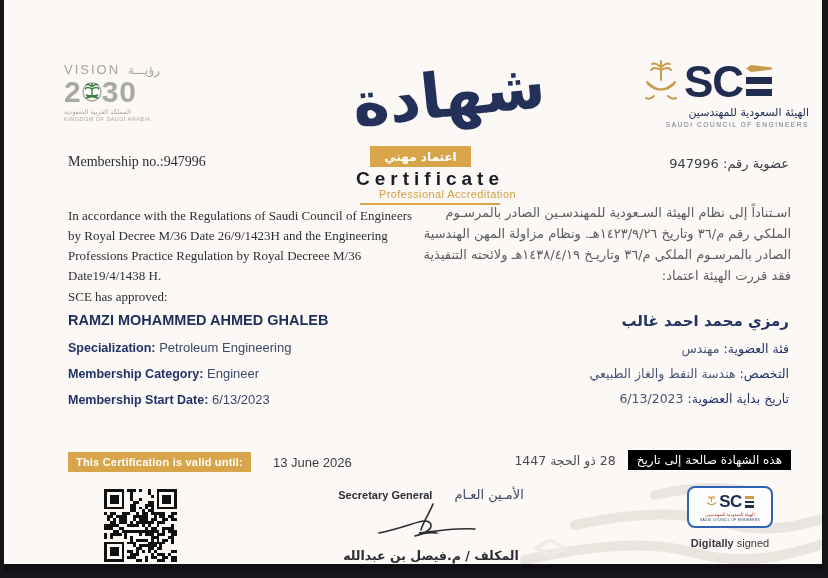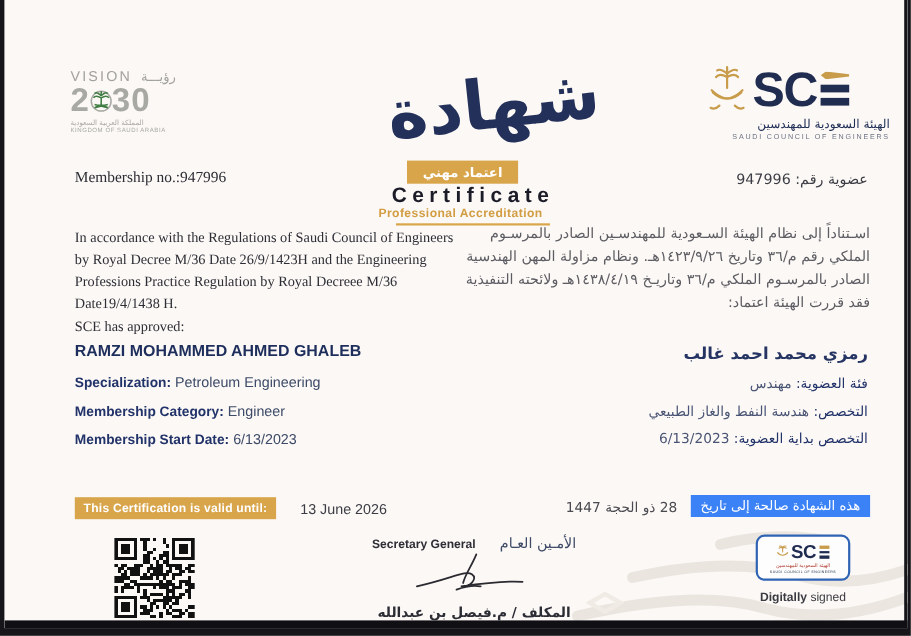--- a/index.html
+++ b/index.html
@@ -41,22 +41,22 @@
   .memno-en{position:absolute;left:64px;top:154px;font-family:"Liberation Serif","DejaVu Serif",serif;font-size:14px;color:#2c2c34;}
   .memno-ar{position:absolute;right:36px;top:156px;font-family:"DejaVu Sans",sans-serif;font-size:13px;color:#3c3c44;direction:rtl;}
   
   .accred-badge{
     position:absolute;left:366px;top:146px;width:101px;height:21px;background:#d9a54b;
     color:#fff;font-family:"DejaVu Sans",sans-serif;font-size:12px;font-weight:bold;
     display:flex;align-items:center;justify-content:center;letter-spacing:2px;direction:rtl;
   }
   .cert-word{position:absolute;left:340px;top:168px;width:172px;text-align:center;
     font-size:19px;font-weight:bold;letter-spacing:5px;color:#1c1c28;}
-  .prof-accred{position:absolute;left:340px;top:188px;width:172px;text-align:left;
-    font-size:11px;font-weight:bold;color:#d29d43;letter-spacing:.4px;}
+  .prof-accred{position:absolute;left:340px;top:188px;width:172px;text-align:right;
+    font-size:11px;font-weight:normal;color:#d29d43;letter-spacing:.4px;}
   .gold-line{position:absolute;left:356px;top:203px;width:140px;height:2px;background:#d9a54b;}
   
   .para-en{position:absolute;left:64px;top:206px;width:356px;
     font-family:"Liberation Serif","DejaVu Serif",serif;font-size:13px;line-height:1.55;color:#2d2d35;}
   .para-ar{position:absolute;right:34px;top:202px;width:380px;direction:rtl;text-align:right;
     font-family:"DejaVu Sans",sans-serif;font-size:13px;line-height:1.62;color:#5c5c62;}
   
   .member-en{position:absolute;left:64px;top:312px;color:#223263;}
   .member-en .name{font-size:14.5px;font-weight:bold;color:#1e2e5c;margin-bottom:12px;}
   .member-en .row{margin-bottom:11px;font-size:13px;color:#3d4a68;}
@@ -65,21 +65,21 @@
     font-family:"DejaVu Sans",sans-serif;color:#2b3a63;}
   .member-ar .name{font-size:15px;font-weight:bold;color:#253463;margin-bottom:11px;}
   .member-ar .row{margin-bottom:10px;font-size:12.5px;color:#4a5575;}
   .member-ar .lbl{font-weight:normal;color:#22336a;}
   
   .valid-en{position:absolute;left:64px;top:452px;display:flex;align-items:center;gap:22px;}
   .valid-badge{background:#d9a54b;color:#fff;font-size:11px;font-weight:bold;
     padding:4px 8px;letter-spacing:.2px;}
   .valid-date{font-size:13px;color:#3c3c44;}
   .valid-ar{position:absolute;right:34px;top:450px;display:flex;align-items:center;gap:12px;direction:rtl;}
-  .valid-badge-ar{background:#3b82f6;color:#fff;font-family:"DejaVu Sans",sans-serif;
+  .valid-badge-ar{background:#000000;color:#fff;font-family:"DejaVu Sans",sans-serif;
     font-size:12px;padding:3px 9px;}
   .valid-date-ar{font-family:"DejaVu Sans",sans-serif;font-size:12.5px;color:#4a4a50;direction:rtl;}
   
   .qr{position:absolute;left:100px;top:489px;width:73px;height:73px;}
   .sig-block{position:absolute;left:322px;top:487px;width:210px;text-align:center;}
   .sig-titles{display:flex;justify-content:center;gap:22px;align-items:baseline;}
   .sig-en{font-size:11px;font-weight:bold;color:#2e2e36;}
   .sig-ar{font-family:"DejaVu Sans",sans-serif;font-size:13px;color:#3e4a66;direction:rtl;}
   .sig-scribble{width:120px;height:44px;margin:-2px auto 0;}
   .sig-name{font-family:"DejaVu Sans",sans-serif;font-size:12.5px;font-weight:bold;color:#2c2c34;direction:rtl;}
@@ -197,21 +197,21 @@
   </div>
   <div class="member-ar">
     <div class="name">رمزي محمد احمد غالب</div>
     <div class="row">
       <span class="lbl">فئة العضوية:</span> <span>مهندس</span>
     </div>
     <div class="row">
       <span class="lbl">التخصص:</span> <span>هندسة النفط والغاز الطبيعي</span>
     </div>
     <div class="row">
-      <span class="lbl">التخصص بداية العضوية:</span> <span>6/13/2023</span>
+      <span class="lbl">تاريخ بداية العضوية:</span> <span>6/13/2023</span>
     </div>
   </div>
 
   <div class="valid-en">
     <span class="valid-badge">This Certification is valid until:</span>
     <span class="valid-date">13 June 2026</span>
   </div>
   <div class="valid-ar">
     <span class="valid-badge-ar">هذه الشهادة صالحة إلى تاريخ</span>
     <span class="valid-date-ar">28 ذو الحجة 1447</span>

